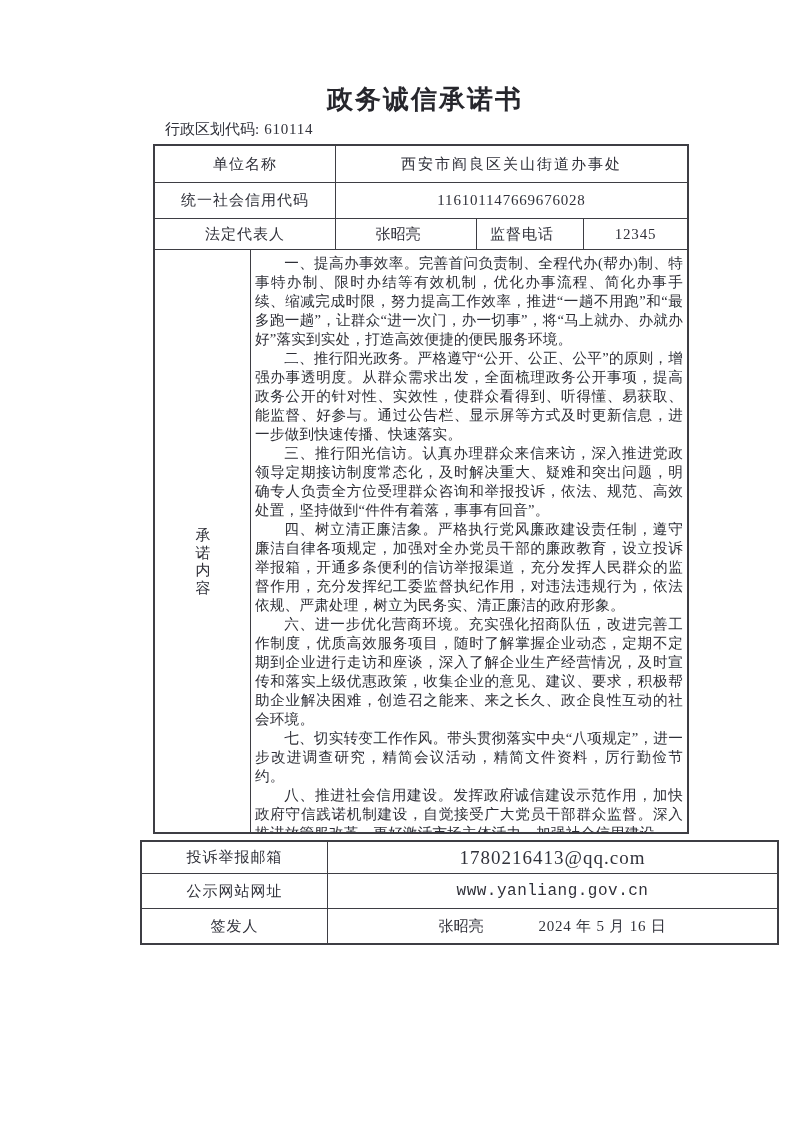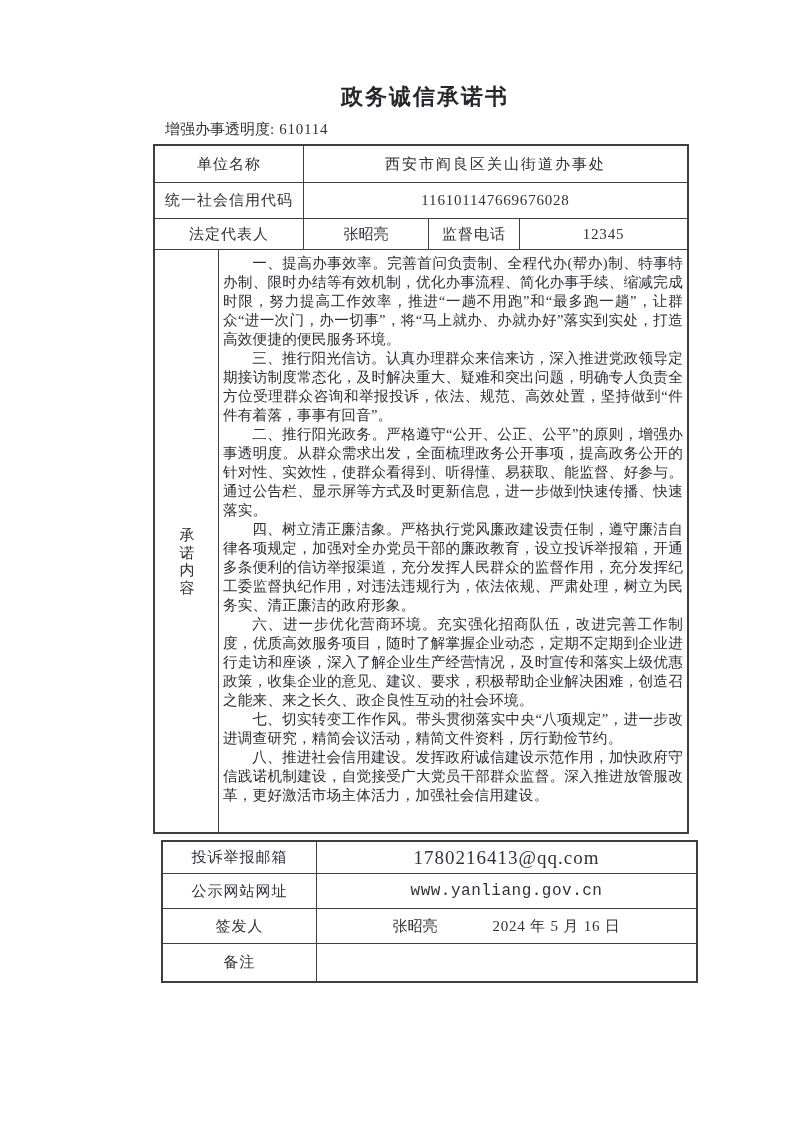--- a/index.html
+++ b/index.html
@@ -5,38 +5,38 @@
   html,body { margin:0; padding:0; }
   body {
     width:800px; height:1131px; background:#ffffff; position:relative;
     font-family:"Liberation Serif","DejaVu Serif",serif;
     color:#30313a;
   }
   .page { position:absolute; inset:0; background:#ffffff; }
 
   .doc-title {
     position:absolute; left:153px; top:82px; width:544px;
-    text-align:center; font-size:22px; font-weight:bold; letter-spacing:2px;
+    text-align:center; font-size:26px; font-weight:bold; letter-spacing:2px;
     color:#26262c;
   }
   .admin-code {
     position:absolute; left:165px; top:120px; font-size:15px;
     display:flex; gap:5px; align-items:baseline;
   }
 
   .tbl { position:absolute; box-sizing:border-box; border:2px solid #3e3e44; background:#fff; }
   .tbl-main { left:153px; top:144px; width:536px; }
-  .tbl-foot { left:161px; top:840px; width:537px; }
+  .tbl-foot { left:140px; top:840px; width:639px; }
 
   .trow { display:flex; align-items:stretch; border-top:1px solid #3e3e44; }
   .trow:first-child { border-top:none; }
   .tcell {
     box-sizing:border-box; border-left:1px solid #3e3e44;
     display:flex; align-items:center; justify-content:center;
-    font-size:15px; overflow:hidden;
+    font-size:15px; overflow:hidden;margin-left:16px;
   }
   .tcell:first-child { border-left:none; }
 
   
   .w-label   { width:148px; flex:none; letter-spacing:1px; }
   .w-rest    { flex:1; }
   .w-name    { width:125px; flex:none; }
   .w-phl     { width:91px;  flex:none; letter-spacing:1px; }
   .h-36 { height:36px; }
   .h-35 { height:35px;text-align:right; }
@@ -75,21 +75,21 @@
   .signer-cell { display:flex; justify-content:center; gap:55px; }
 </style>
 </head>
 <body>
 
 <div class="page">
 
   <div class="doc-title">政务诚信承诺书</div>
 
   <div class="admin-code">
-    <span>增强办事透明度:</span>
+    <span>行政区划代码:</span>
     <span class="num">610114</span>
   </div>
 
   <div class="tbl tbl-main">
 
     <div class="trow h-36">
       <div class="tcell w-label">单位名称</div>
       <div class="tcell w-rest unit-value">西安市阎良区关山街道办事处</div>
     </div>
 
@@ -104,22 +104,22 @@
       <div class="tcell w-phl">监督电话</div>
       <div class="tcell w-rest num">12345</div>
     </div>
 
     <div class="trow commit-row">
       <div class="tcell vcell">
         <span class="vtext">承诺内容</span>
       </div>
       <div class="tcell content-cell">
         <p>一、提高办事效率。完善首问负责制、全程代办(帮办)制、特事特办制、限时办结等有效机制，优化办事流程、简化办事手续、缩减完成时限，努力提高工作效率，推进“一趟不用跑”和“最多跑一趟”，让群众“进一次门，办一切事”，将“马上就办、办就办好”落实到实处，打造高效便捷的便民服务环境。</p>
+        <p>二、推行阳光政务。严格遵守“公开、公正、公平”的原则，增强办事透明度。从群众需求出发，全面梳理政务公开事项，提高政务公开的针对性、实效性，使群众看得到、听得懂、易获取、能监督、好参与。通过公告栏、显示屏等方式及时更新信息，进一步做到快速传播、快速落实。</p>
         <p>三、推行阳光信访。认真办理群众来信来访，深入推进党政领导定期接访制度常态化，及时解决重大、疑难和突出问题，明确专人负责全方位受理群众咨询和举报投诉，依法、规范、高效处置，坚持做到“件件有着落，事事有回音”。</p>
-        <p>二、推行阳光政务。严格遵守“公开、公正、公平”的原则，增强办事透明度。从群众需求出发，全面梳理政务公开事项，提高政务公开的针对性、实效性，使群众看得到、听得懂、易获取、能监督、好参与。通过公告栏、显示屏等方式及时更新信息，进一步做到快速传播、快速落实。</p>
         <p>四、树立清正廉洁象。严格执行党风廉政建设责任制，遵守廉洁自律各项规定，加强对全办党员干部的廉政教育，设立投诉举报箱，开通多条便利的信访举报渠道，充分发挥人民群众的监督作用，充分发挥纪工委监督执纪作用，对违法违规行为，依法依规、严肃处理，树立为民务实、清正廉洁的政府形象。</p>
         <p>六、进一步优化营商环境。充实强化招商队伍，改进完善工作制度，优质高效服务项目，随时了解掌握企业动态，定期不定期到企业进行走访和座谈，深入了解企业生产经营情况，及时宣传和落实上级优惠政策，收集企业的意见、建议、要求，积极帮助企业解决困难，创造召之能来、来之长久、政企良性互动的社会环境。</p>
         <p>七、切实转变工作作风。带头贯彻落实中央“八项规定”，进一步改进调查研究，精简会议活动，精简文件资料，厉行勤俭节约。</p>
         <p>八、推进社会信用建设。发挥政府诚信建设示范作用，加快政府守信践诺机制建设，自觉接受广大党员干部群众监督。深入推进放管服改革，更好激活市场主体活力，加强社会信用建设。</p>
       </div>
     </div>
 
   </div>
 
   <div class="tbl tbl-foot">
@@ -135,20 +135,16 @@
     </div>
 
     <div class="trow h-34">
       <div class="tcell f-label">签发人</div>
       <div class="tcell w-rest signer-cell">
         <span>张昭亮</span>
         <span class="num">2024 年 5 月 16 日</span>
       </div>
     </div>
 
-    <div class="trow h-37">
-      <div class="tcell f-label">备注</div>
-      <div class="tcell w-rest"></div>
-    </div>
 
   </div>
 
 </div>
 
 </body></html>

